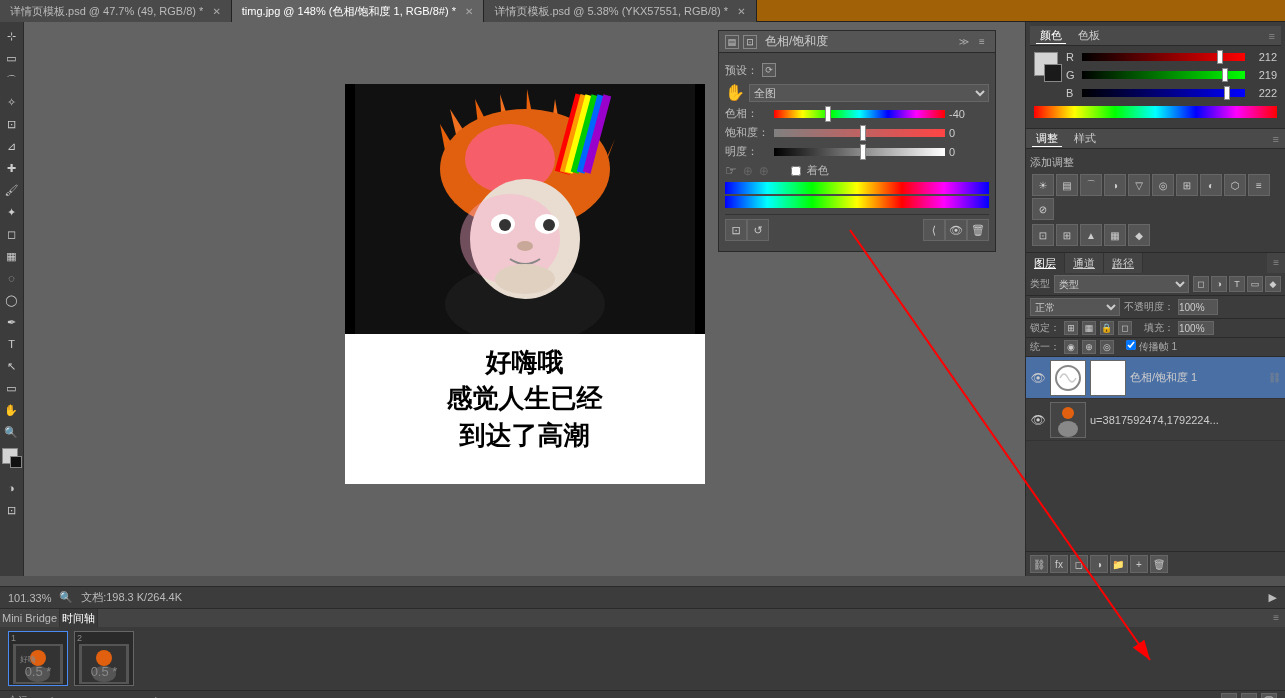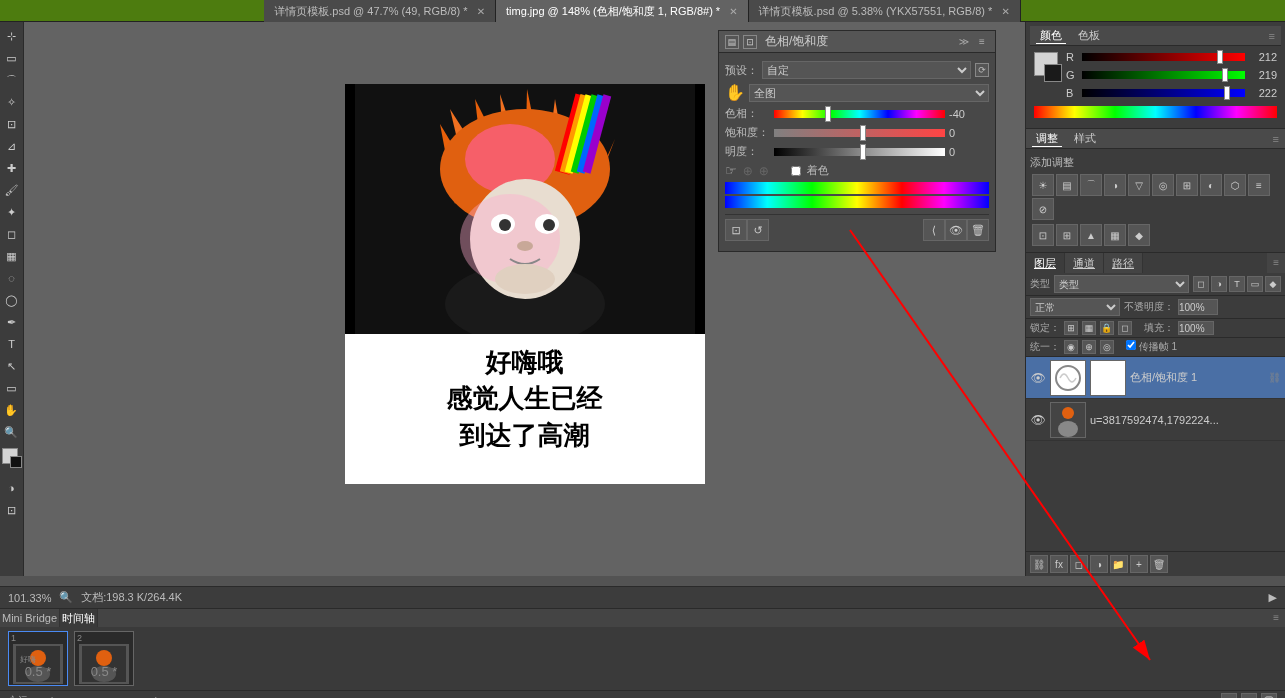--- a/index.html
+++ b/index.html
@@ -10,25 +10,24 @@
       color: #ccc;
       width: 1285px;
       height: 698px;
       overflow: hidden;
       position: relative;
     }
 
     
     .top-tabs {
       display: flex;
-      background: #4d7c0f;
+      background: #a16207;
       height: 22px;
       align-items: center;
       border-bottom: 1px solid #222;
-      justify-content: center;
     }
     .top-tab {
       padding: 0 10px;
       height: 22px;
       line-height: 22px;
       font-size: 11px;
       color: #bbb;
       background: #4a4a4a;
       border-right: 1px solid #222;
       cursor: pointer;
@@ -821,23 +820,20 @@
     <div class="prop-icons">
       <div class="prop-icon">≫</div>
       <div class="prop-icon">≡</div>
     </div>
   </div>
   <div class="prop-content">
 
     <div class="prop-row">
       <div style="font-size:11px;color:#bbb;display:flex;align-items:center;gap:4px;width:100%;">
         <span>预设：</span>
-        <select class="prop-select">
-          <option>自定</option>
-        </select>
         <div style="width:14px;height:14px;background:#555;border:1px solid #888;display:flex;align-items:center;justify-content:center;font-size:9px;cursor:pointer;">⟳</div>
       </div>
     </div>
 
     <div style="display:flex;align-items:center;gap:4px;margin-bottom:4px;">
       <div style="font-size:16px;cursor:pointer;color:#aaa;">✋</div>
       <select class="prop-select">
         <option>全图</option>
       </select>
     </div>

